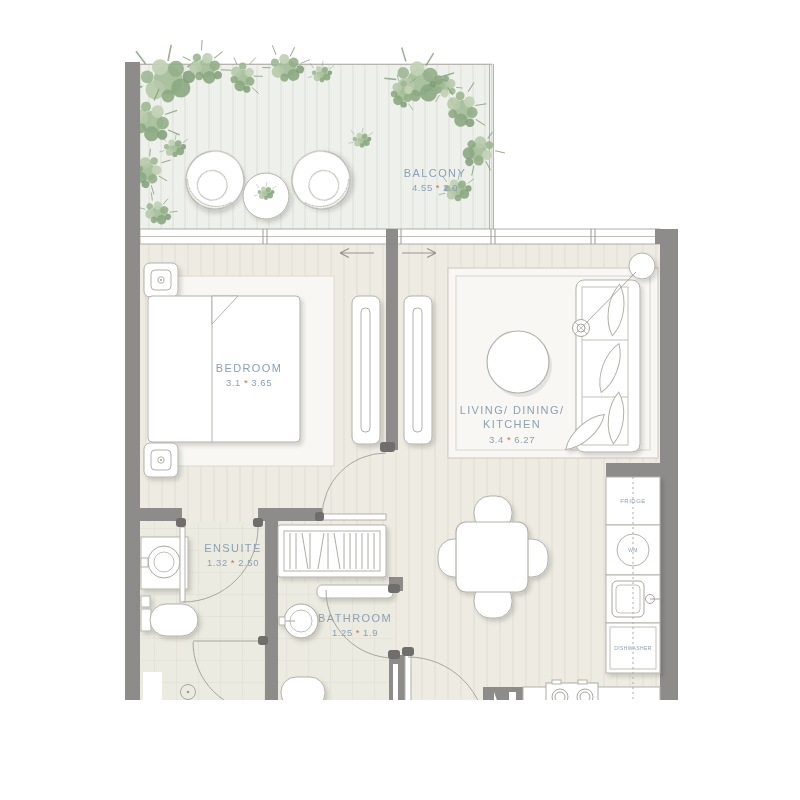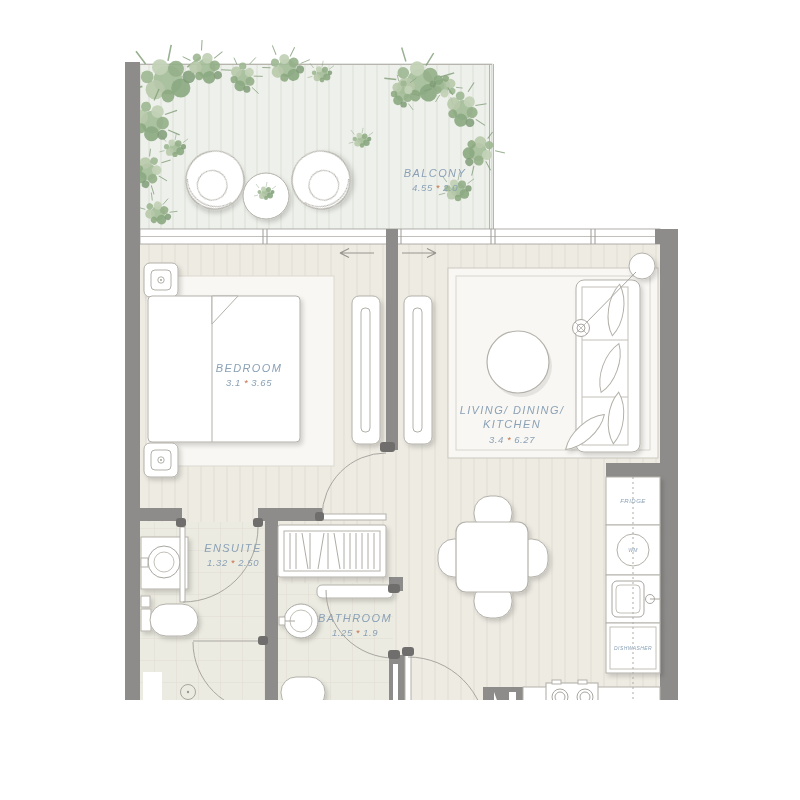--- a/index.html
+++ b/index.html
@@ -1,17 +1,17 @@
 <!DOCTYPE html>
 <html style="--wall: #8d8c8a; --floor: #edebe2; --deck: #eef0eb; --outline: #b3b1a9; --label: #8aa1b6; --dim_star: #c4734c; --rug: #f8f7f3; --plant: #a3bd98;"><head>
 <meta charset="utf-8">
 <style>
   html,body{margin:0;padding:0;background:#ffffff;}
   .stage{width:800px;height:700px;position:relative;background:#fff;overflow:hidden;
-         font-family:"Liberation Sans", sans-serif;font-style:italic;}
+         font-family:"Liberation Sans", sans-serif;}
   svg{display:block;}
   .wall{fill:var(--wall,#8d8c8a);}
   .outline{stroke:var(--outline,#b3b1a9);fill:#ffffff;}
   .thin{stroke:#b7b5ae;stroke-width:1;fill:none;}
   .room-name{font-size:11px;fill:var(--label,#8aa1b6);letter-spacing:1.4px;}
   .room-dim{font-size:9.5px;fill:var(--label,#8aa1b6);letter-spacing:.6px;}
   .star{fill:var(--dim_star,#c4734c);}
   .appl{font-size:6px;fill:var(--label,#8aa1b6);letter-spacing:.5px;}
   .appl-s{font-size:5px;fill:var(--label,#8aa1b6);letter-spacing:.4px;}
   .arc{stroke:#a8a6a0;stroke-width:1;fill:none;}

